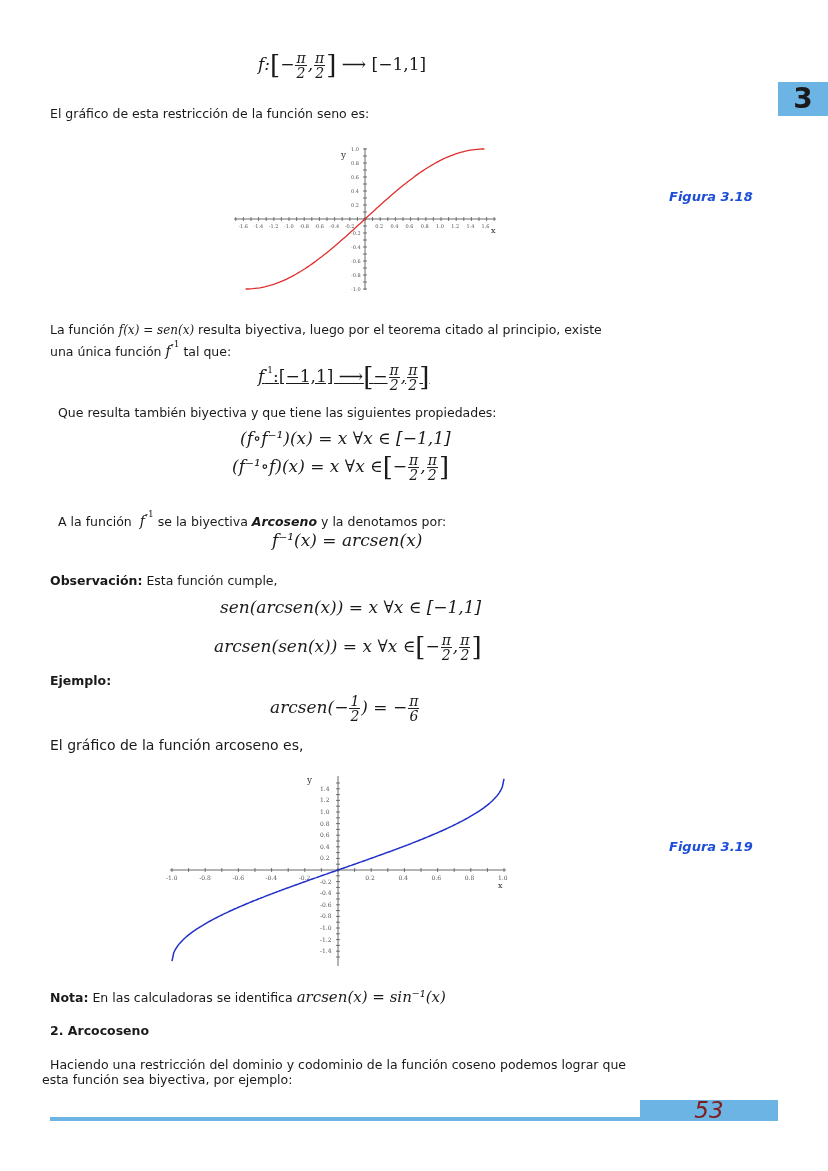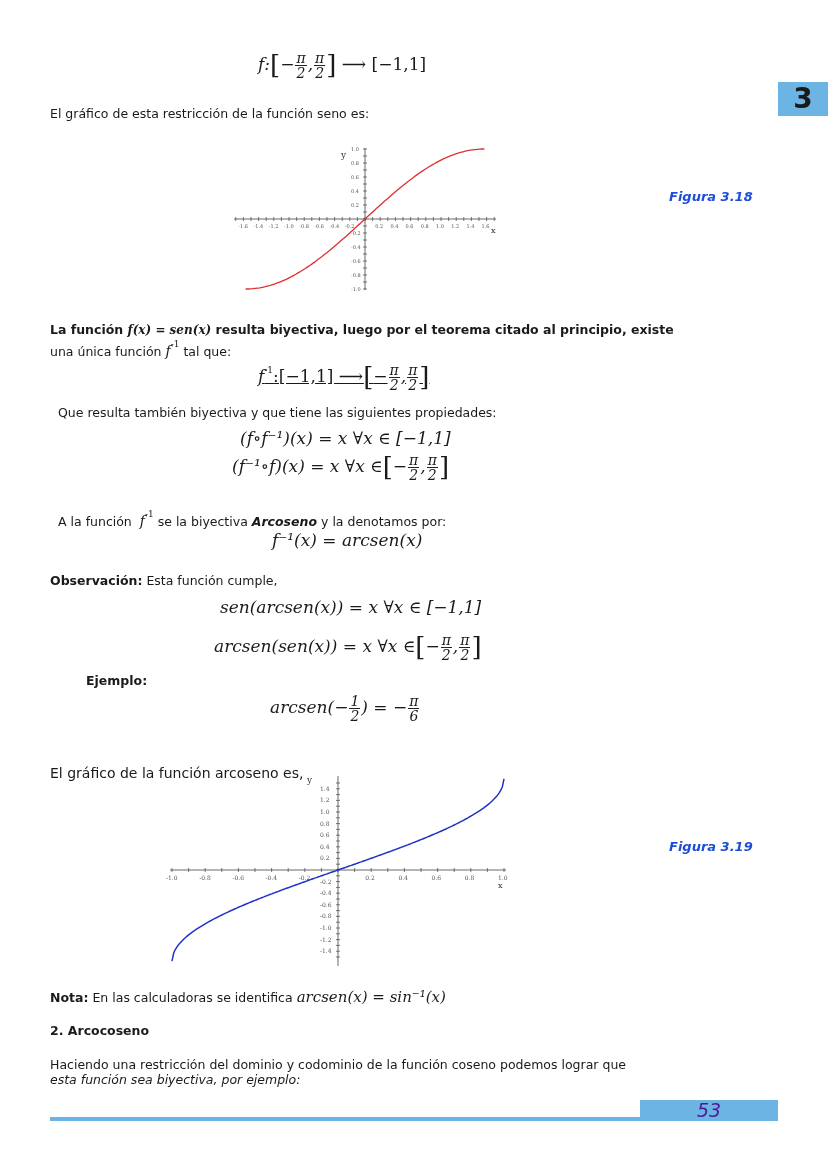--- a/index.html
+++ b/index.html
@@ -10,21 +10,21 @@
   .math { font-family:"DejaVu Serif", serif; font-style:italic; font-size:17px; white-space:nowrap; }
   .math .up { font-style:normal; }
   .frac { display:inline-flex; flex-direction:column; vertical-align:middle; text-align:center; font-size:14px; line-height:14px; margin:0 1px; }
   .frac .num { border-bottom:1px solid #222; padding:0 1px; }
   .big { font-size:26px; font-style:normal; vertical-align:middle; font-weight:200; }
   sup { font-size:9px; vertical-align:9px; font-style:normal; }
   .bold { font-weight:bold; }
   .fig-label { font-weight:bold; font-style:italic; font-size:13px; color:#1d4ed8; }
   .chapter-box { background:#6cb4e4; color:#1a1a1a; font-weight:bold; font-size:28px; text-align:center; line-height:34px; }
   .footer-line { background:#6cb4e4; }
-  .footer-box { background:#6cb4e4; color:#4c1d95; font-style:italic; font-size:19px; text-align:center; line-height:20px; }
+  .footer-box { background:#6cb4e4; color:#7f1d1d; font-style:italic; font-size:23px; text-align:center; line-height:20px; }
   svg text { font-family:"DejaVu Serif", serif; }
 </style>
 </head>
 <body>
 
 <div class="abs chapter-box" style="left:778px; top:82px; width:50px; height:34px;">3</div>
 
 <div class="abs math" style="left:258px; top:50px;">
   <span>f:</span><span class="big">[</span><span class="up">−</span><span class="frac">
       <span class="num">π</span>
@@ -132,21 +132,21 @@
       <text x="123" y="137">-0.8</text>
       <text x="123" y="151">-1.0</text>
     </g>
   <text x="113" y="18" font-size="9" fill="#333">y</text>
   <text x="263" y="93" font-size="8" fill="#333">x</text>
   <path id="sinpath" stroke="#e03030" stroke-width="1.3" fill="none" d="M17.6,149.0 L20.0,149.0 L22.4,148.9 L24.8,148.7 L27.2,148.4 L29.6,148.1 L31.9,147.8 L34.3,147.3 L36.7,146.8 L39.1,146.2 L41.5,145.6 L43.9,144.9 L46.3,144.1 L48.7,143.2 L51.0,142.3 L53.4,141.4 L55.8,140.3 L58.2,139.3 L60.6,138.1 L63.0,136.9 L65.4,135.6 L67.8,134.3 L70.1,132.9 L72.5,131.5 L74.9,130.0 L77.3,128.5 L79.7,126.9 L82.1,125.3 L84.5,123.6 L86.9,121.9 L89.2,120.1 L91.6,118.3 L94.0,116.5 L96.4,114.6 L98.8,112.7 L101.2,110.8 L103.6,108.8 L106.0,106.8 L108.3,104.8 L110.7,102.7 L113.1,100.6 L115.5,98.5 L117.9,96.4 L120.3,94.3 L122.7,92.1 L125.1,90.0 L127.4,87.8 L129.8,85.6 L132.2,83.4 L134.6,81.2 L137.0,79.0 L139.4,76.8 L141.8,74.6 L144.2,72.4 L146.6,70.2 L148.9,68.0 L151.3,65.9 L153.7,63.7 L156.1,61.6 L158.5,59.5 L160.9,57.4 L163.3,55.3 L165.7,53.2 L168.0,51.2 L170.4,49.2 L172.8,47.2 L175.2,45.3 L177.6,43.4 L180.0,41.5 L182.4,39.7 L184.8,37.9 L187.1,36.1 L189.5,34.4 L191.9,32.7 L194.3,31.1 L196.7,29.5 L199.1,28.0 L201.5,26.5 L203.9,25.1 L206.2,23.7 L208.6,22.4 L211.0,21.1 L213.4,19.9 L215.8,18.7 L218.2,17.7 L220.6,16.6 L223.0,15.7 L225.3,14.8 L227.7,13.9 L230.1,13.1 L232.5,12.4 L234.9,11.8 L237.3,11.2 L239.7,10.7 L242.1,10.2 L244.4,9.9 L246.8,9.6 L249.2,9.3 L251.6,9.1 L254.0,9.0 L256.4,9.0 "></path>
 </svg>
 
 <div class="abs fig-label" style="left:669px; top:189px;">Figura 3.18</div>
 
-<div class="abs txt" style="left:50px; top:322px;font-weight:bold;">
+<div class="abs txt" style="left:50px; top:322px;">
   <span>La función</span>
   <span class="math" style="font-size:12px;">f(x) = sen(x)</span>
   <span>resulta biyectiva, luego por el teorema citado al principio, existe</span>
 </div>
 <div class="abs txt" style="left:50px; top:337px;">
   <span>una única función</span>
   <span class="math" style="font-size:14px;">f<sup>-1</sup></span>
   <span>tal que:</span>
 </div>
 
@@ -189,32 +189,32 @@
 <div class="abs math" style="left:214px; top:632px;">
   <span>arcsen(sen(x)) = x   ∀x ∈</span><span class="big">[</span><span class="up">−</span><span class="frac">
       <span class="num">π</span>
       <span>2</span>
     </span>,<span class="frac">
       <span class="num">π</span>
       <span>2</span>
     </span><span class="big">]</span>
 </div>
 
-<div class="abs txt bold" style="left:50px; top:673px;margin-left:36px;">Ejemplo:</div>
+<div class="abs txt bold" style="left:50px; top:673px;">Ejemplo:</div>
 <div class="abs math" style="left:270px; top:694px;">
   <span>arcsen(−</span><span class="frac">
       <span class="num">1</span>
       <span>2</span>
     </span><span>) = −</span><span class="frac">
       <span class="num">π</span>
       <span>6</span>
     </span>
 </div>
 
-<div class="abs txt" style="font-size:14px; left:50px; top:738px;margin-top:28px;">El gráfico de la función arcoseno es,</div>
+<div class="abs txt" style="font-size:14px; left:50px; top:738px;">El gráfico de la función arcoseno es,</div>
 
 <svg class="abs" style="left:160px; top:770px;" width="360" height="200" viewBox="0 0 360 200">
   <g stroke="#444" stroke-width="0.8" fill="none">
     <line x1="10" y1="100" x2="346" y2="100"></line>
     <line x1="178" y1="6" x2="178" y2="196"></line>
   </g>
   <g id="xt2" stroke="#444" stroke-width="0.7">
       <line x1="12" y1="98" x2="12" y2="102"></line>
       <line x1="28.599999999999994" y1="98" x2="28.599999999999994" y2="102"></line>
       <line x1="45.19999999999999" y1="98" x2="45.19999999999999" y2="102"></line>
@@ -306,16 +306,16 @@
 <div class="abs fig-label" style="left:669px; top:839px;">Figura 3.19</div>
 
 <div class="abs txt" style="left:50px; top:990px;">
   <span class="bold">Nota:</span>
   <span>En las calculadoras se identifica</span>
   <span class="math" style="font-size:15px;">arcsen(x) = sin⁻¹(x)</span>
 </div>
 
 <div class="abs txt bold" style="left:50px; top:1023px;">2.  Arcocoseno</div>
 <div class="abs txt" style="left:50px; top:1057px;">Haciendo una restricción del dominio y codominio de la función coseno podemos lograr que</div>
-<div class="abs txt" style="left:50px; top:1072px;font-style:italic;">esta función sea biyectiva, por ejemplo:</div>
+<div class="abs txt" style="left:42px; top:1072px;">esta función sea biyectiva, por ejemplo:</div>
 
 <div class="abs footer-line" style="left:50px; top:1117px; width:590px; height:4px;"></div>
 <div class="abs footer-box" style="left:640px; top:1100px; width:138px; height:21px;">53</div>
 
 </body></html>

